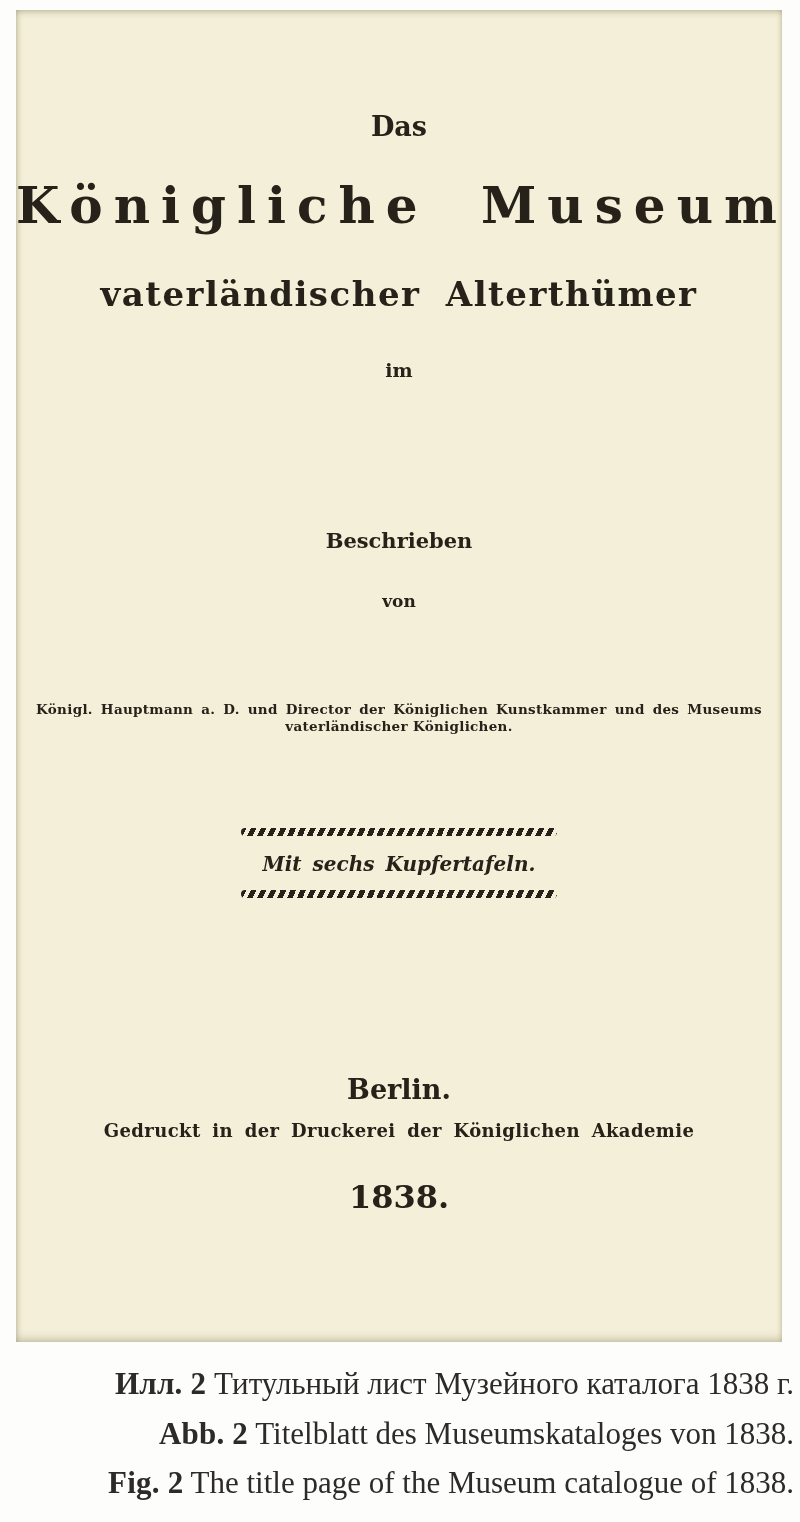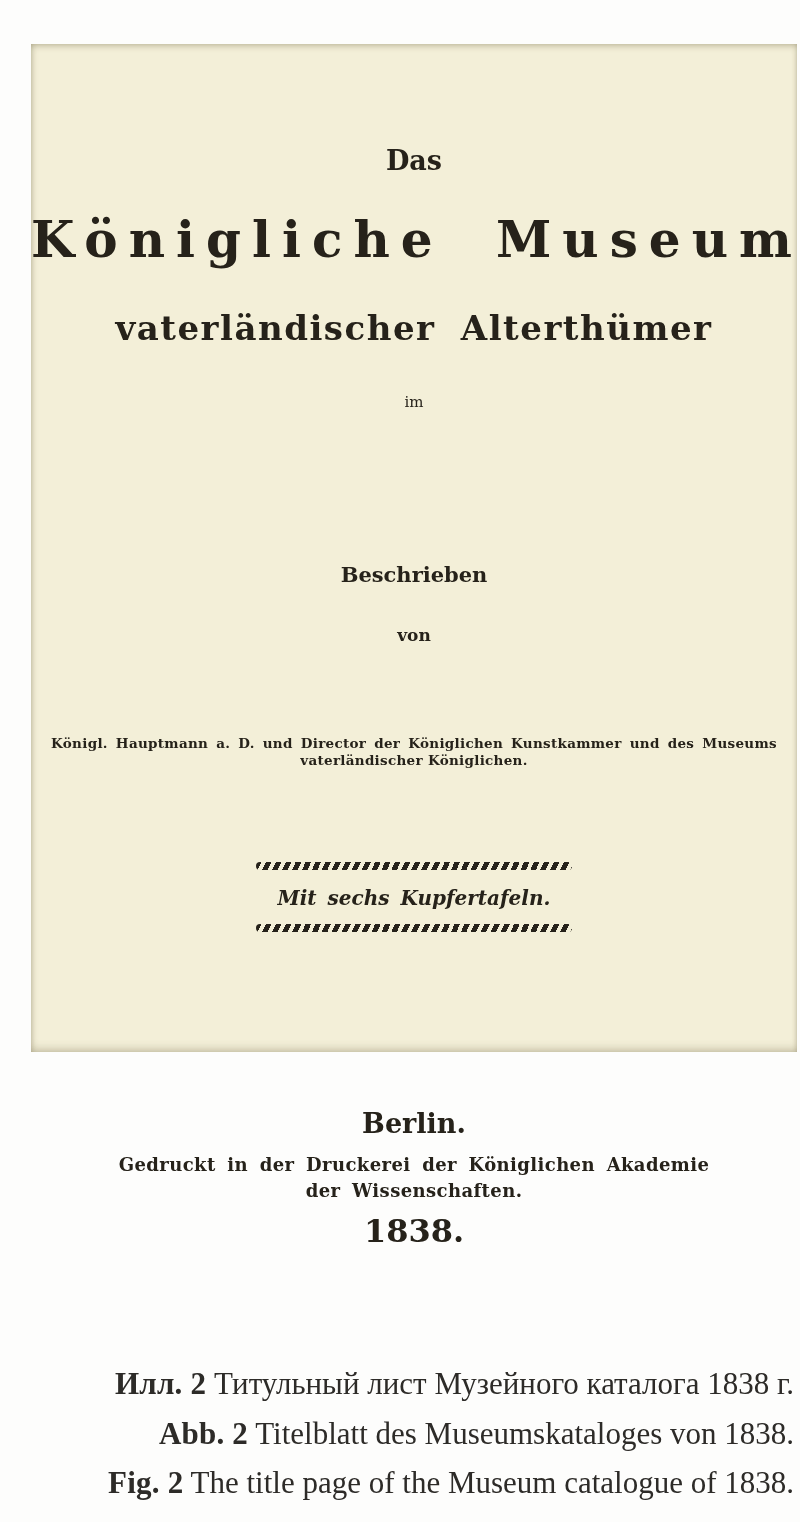--- a/index.html
+++ b/index.html
@@ -11,37 +11,36 @@
   }
   *{box-sizing:border-box;}
   html,body{margin:0;padding:0;}
   body{
     width:800px;height:1522px;position:relative;overflow:hidden;
     background:var(--backdrop);
     font-family:"DejaVu Serif", serif;
   }
   
   .scan{
-    position:absolute;left:31px;top:10px;width:766px;height:1008px;
+    position:absolute;left:16px;top:10px;width:766px;height:1332px;
     background:var(--page-bg);
     box-shadow:
       inset 0 4px 6px -2px rgba(110,100,65,.35),
       inset 4px 0 6px -3px rgba(110,100,65,.22),
       inset 0 -6px 8px -3px rgba(110,100,65,.30),
       inset -3px 0 5px -3px rgba(110,100,65,.18);
-    margin-top: 34px;
   }
   .line{
     position:absolute;left:0;right:0;text-align:center;
     color:var(--ink);white-space:nowrap;
   }
   .l-das      {top:101px;font-size:27px;font-weight:bold;}
   .l-title    {top:166px;font-size:50px;font-weight:bold;letter-spacing:11px;word-spacing:24px;}
   .l-subtitle {top:264px;font-size:34px;font-weight:bold;letter-spacing:1.5px;word-spacing:12px;}
-  .l-im       {top:349px;font-size:15px;font-weight:normal;}
+  .l-im       {top:349px;font-size:19px;font-weight:bold;}
   .l-location {top:409px;font-size:27px;font-weight:bold;word-spacing:5px;}
   .l-besch    {top:518px;font-size:21px;font-weight:bold;}
   .l-von      {top:581px;font-size:17px;font-weight:bold;}
   .l-author   {top:638px;font-size:32px;font-weight:bold;letter-spacing:3px;}
   .l-author .particle{font-size:22px;margin:0 12px;letter-spacing:2px;}
   .l-cred1    {top:691px;font-size:13.5px;font-weight:bold;letter-spacing:.3px;word-spacing:3px;}
   .l-cred2    {top:708px;font-size:13.5px;font-weight:bold;letter-spacing:.3px;}
   .wavy{
     position:absolute;left:50%;transform:translateX(-50%);
     width:316px;height:8px;
@@ -77,21 +76,20 @@
   <div class="line l-im">im</div>
   <div class="line l-besch">Beschrieben</div>
   <div class="line l-von">von</div>
   <div class="line l-cred1">Königl. Hauptmann a. D. und Director der Königlichen Kunstkammer und des Museums</div>
   <div class="line l-cred2">vaterländischer Königlichen.</div>
   <div class="wavy wavy-top"></div>
   <div class="line l-plates">Mit sechs Kupfertafeln.</div>
   <div class="wavy wavy-bottom"></div>
   <div class="line l-city">Berlin.</div>
   <div class="line l-print1">Gedruckt in der Druckerei der Königlichen Akademie</div>
-  <div class="line l-print2">der Wissenschaften.</div>
   <div class="line l-year">1838.</div>
 </div>
 
 <div class="captions">
   <p class="caption"><b>Илл. 2</b> <span>Титульный лист Музейного каталога 1838 г.</span></p>
   <p class="caption"><b>Abb. 2</b> <span>Titelblatt des Museumskataloges von 1838.</span></p>
   <p class="caption"><b>Fig. 2</b> <span>The title page of the Museum catalogue of 1838.</span></p>
 </div>
 
 </body></html>

